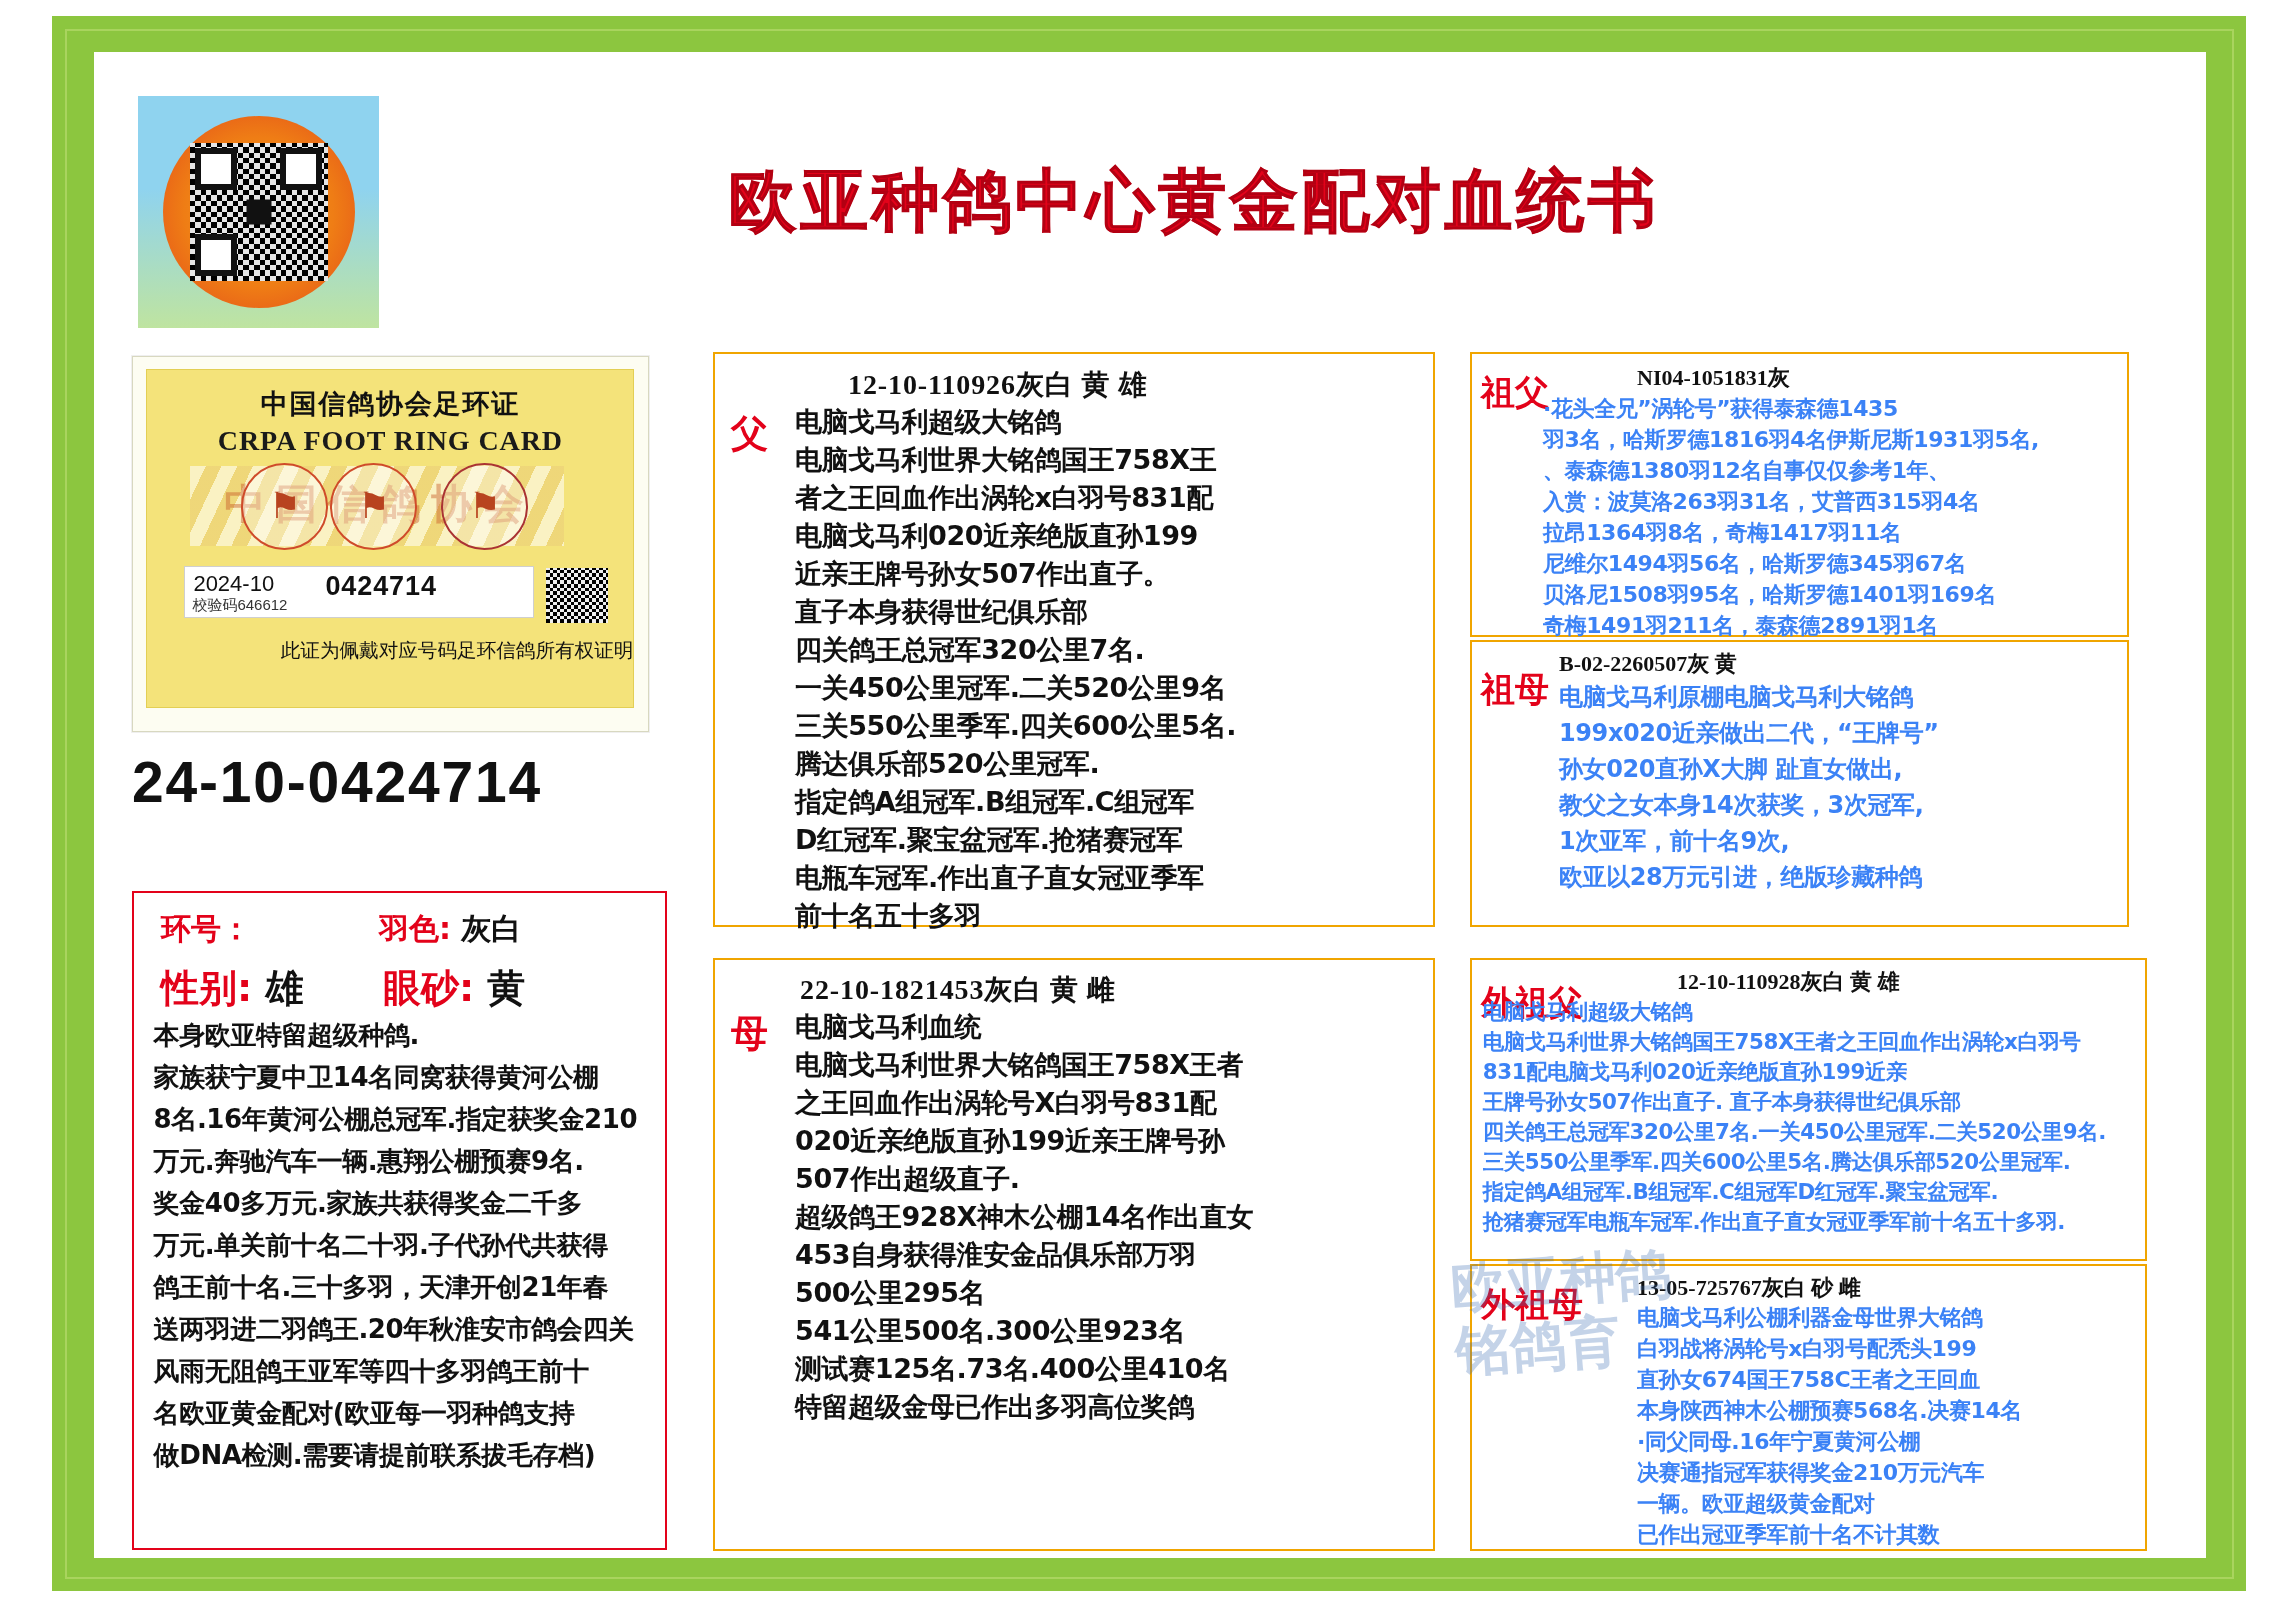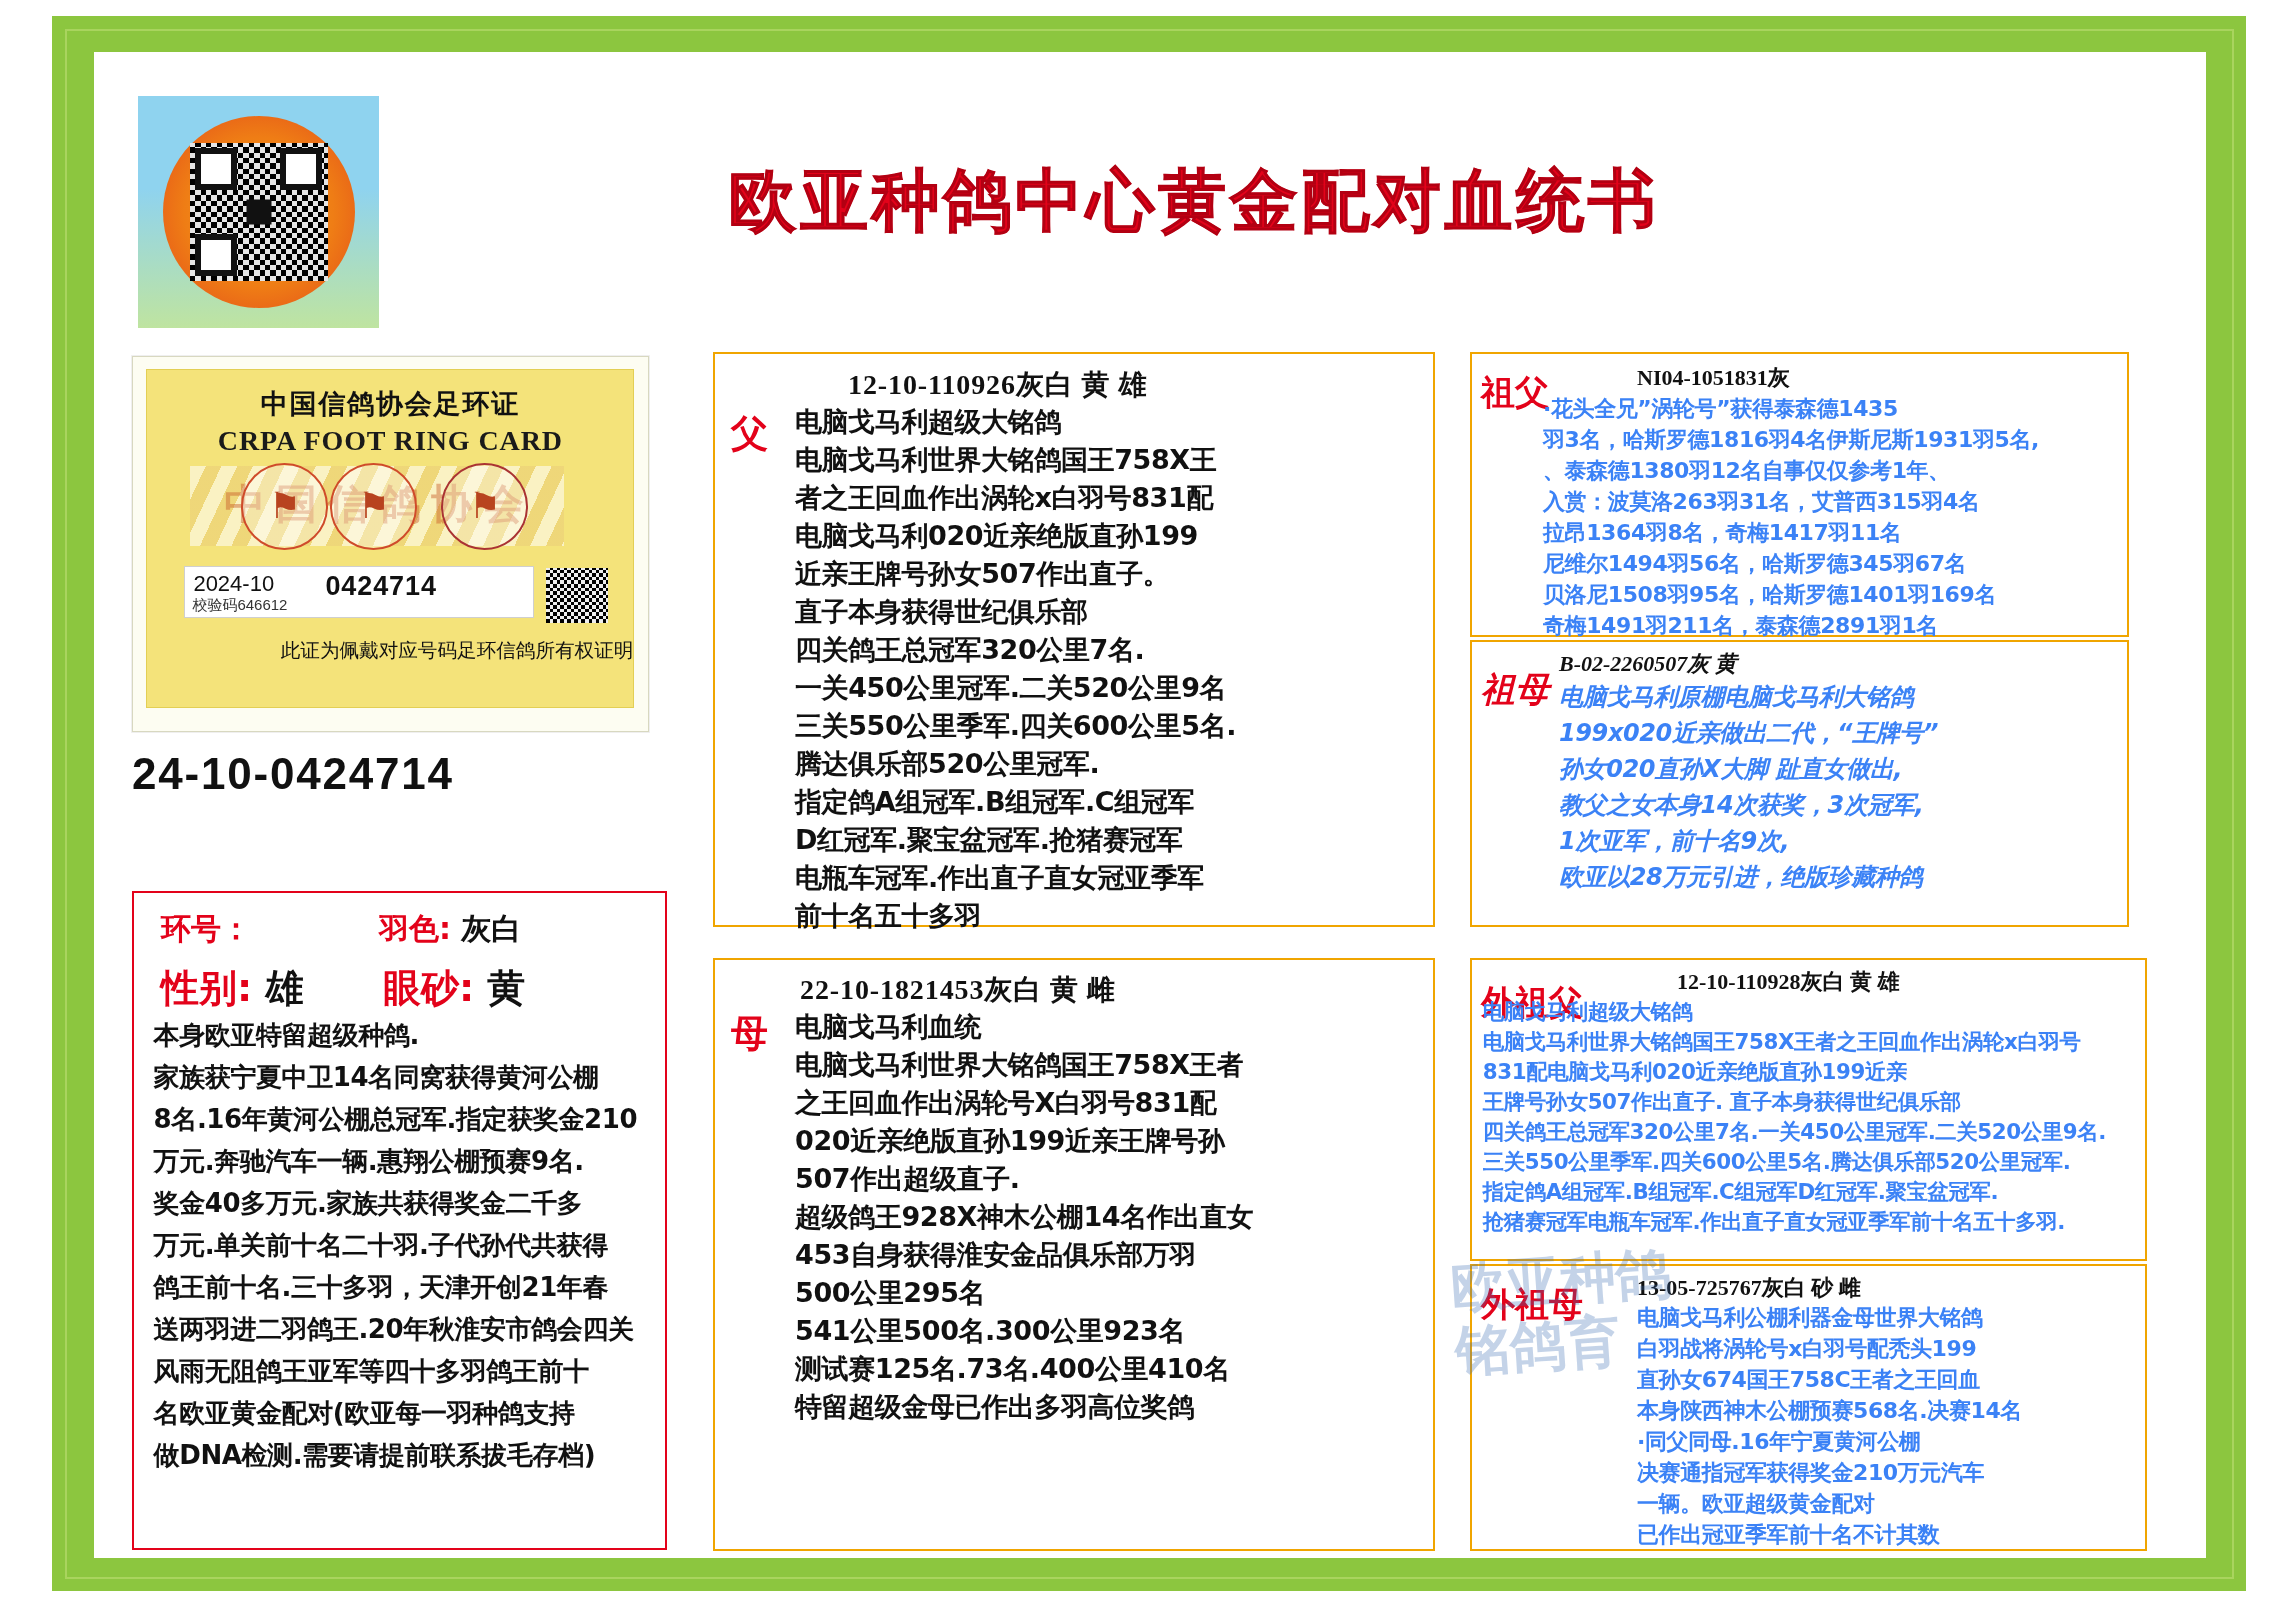--- a/index.html
+++ b/index.html
@@ -131,21 +131,21 @@
       repeating-linear-gradient(0deg,#111 0 3.6px,#fff 3.6px 7.1px),
       repeating-linear-gradient(90deg,#111 0 3.6px,#fff 3.6px 7.1px);
     background-blend-mode:difference;
   }
   .ring-foot-note{
     position:absolute;left:0;top:267px;width:100%;text-align:right;
     font-size:19.6px;font-family:"DejaVu Sans",sans-serif;color:#111;
   }
   .ring-big-number{
     position:absolute;left:132px;top:749px;width:535px;
-    font-size:44px;font-weight:bold;letter-spacing:1.8px;
+    font-size:57px;font-weight:bold;letter-spacing:1.8px;
     font-family:"Liberation Sans",sans-serif;color:#111;
   }
 
   
   .box{
     position:absolute;box-sizing:border-box;background:#fff;
   }
   .box.red{border:2.7px solid #e3021a;}
   .box.orange{border:2.7px solid #f0a500;}
 
@@ -171,21 +171,21 @@
   .f-body{position:absolute;left:80px;top:49px;width:624px;font-size:27px;line-height:38px;color:#111;font-family:"DejaVu Sans",sans-serif;font-weight:bold;letter-spacing:-0.4px;}
 
   
   .mother-box{left:713px;top:958px;width:722px;height:593px;}
   .m-label{position:absolute;left:16px;top:49px;font-size:37px;font-weight:bold;color:#e3021a;font-family:"DejaVu Sans",sans-serif;}
   .m-head{position:absolute;left:85px;top:10.7px;font-size:28px;font-weight:bold;color:#111;font-family:"Liberation Serif",serif;letter-spacing:0.9px;}
   .m-body{position:absolute;left:80px;top:48px;width:633px;font-size:27px;line-height:38px;color:#111;font-family:"DejaVu Sans",sans-serif;font-weight:bold;letter-spacing:-0.4px;}
 
   
   .gp-box{left:1470px;top:352px;width:659px;height:285px;}
-  .gm-box{left:1470px;top:640px;width:659px;height:287px;font-style:italic;}
+  .gm-box{left:1470px;top:640px;width:659px;height:287px;}
   .mgf-box{left:1470px;top:958px;width:677px;height:303px;}
   .mgm-box{left:1470px;top:1264px;width:677px;height:287px;}
 
   .r-label{position:absolute;left:9px;font-size:34px;font-weight:bold;color:#e3021a;font-family:"DejaVu Sans",sans-serif;}
   .r-head{position:absolute;font-size:22px;font-weight:bold;color:#111;font-family:"Liberation Serif",serif;}
   .r-body{position:absolute;font-size:22px;line-height:31px;color:#3b82f6;font-family:"DejaVu Sans",sans-serif;font-weight:bold;letter-spacing:-0.4px;}
 
   
   .watermark{
     position:absolute;left:1453px;top:1248px;

